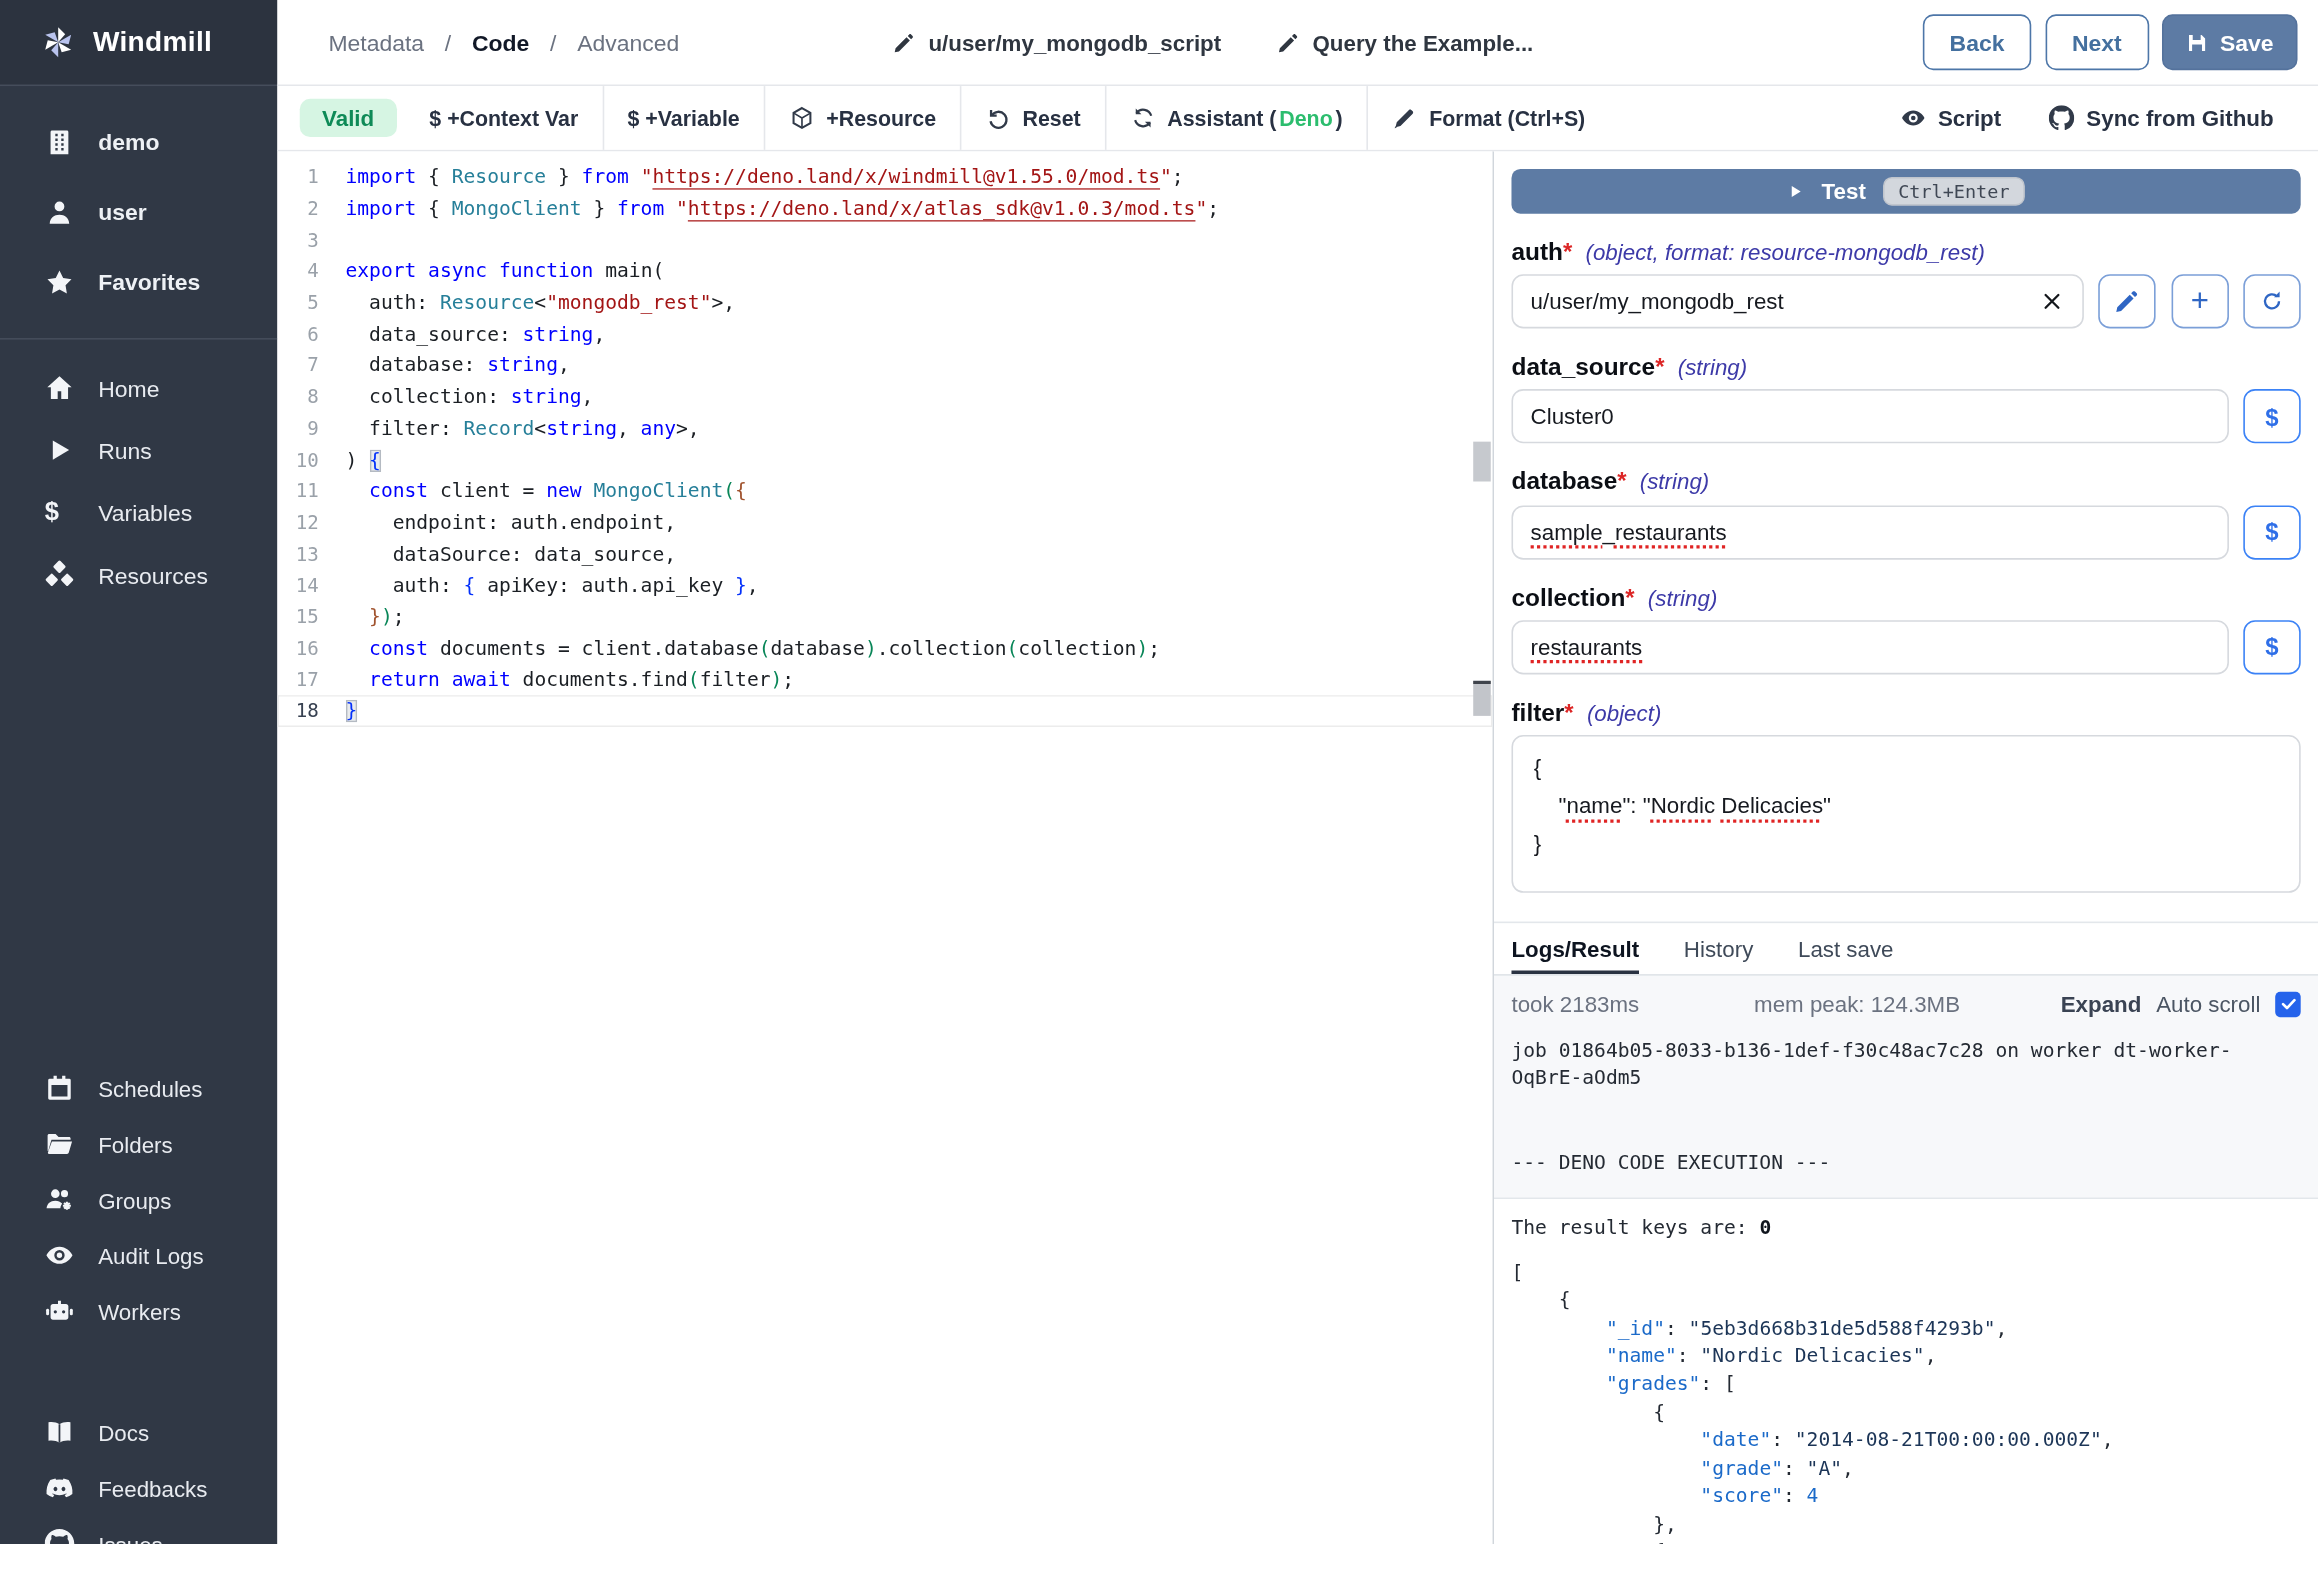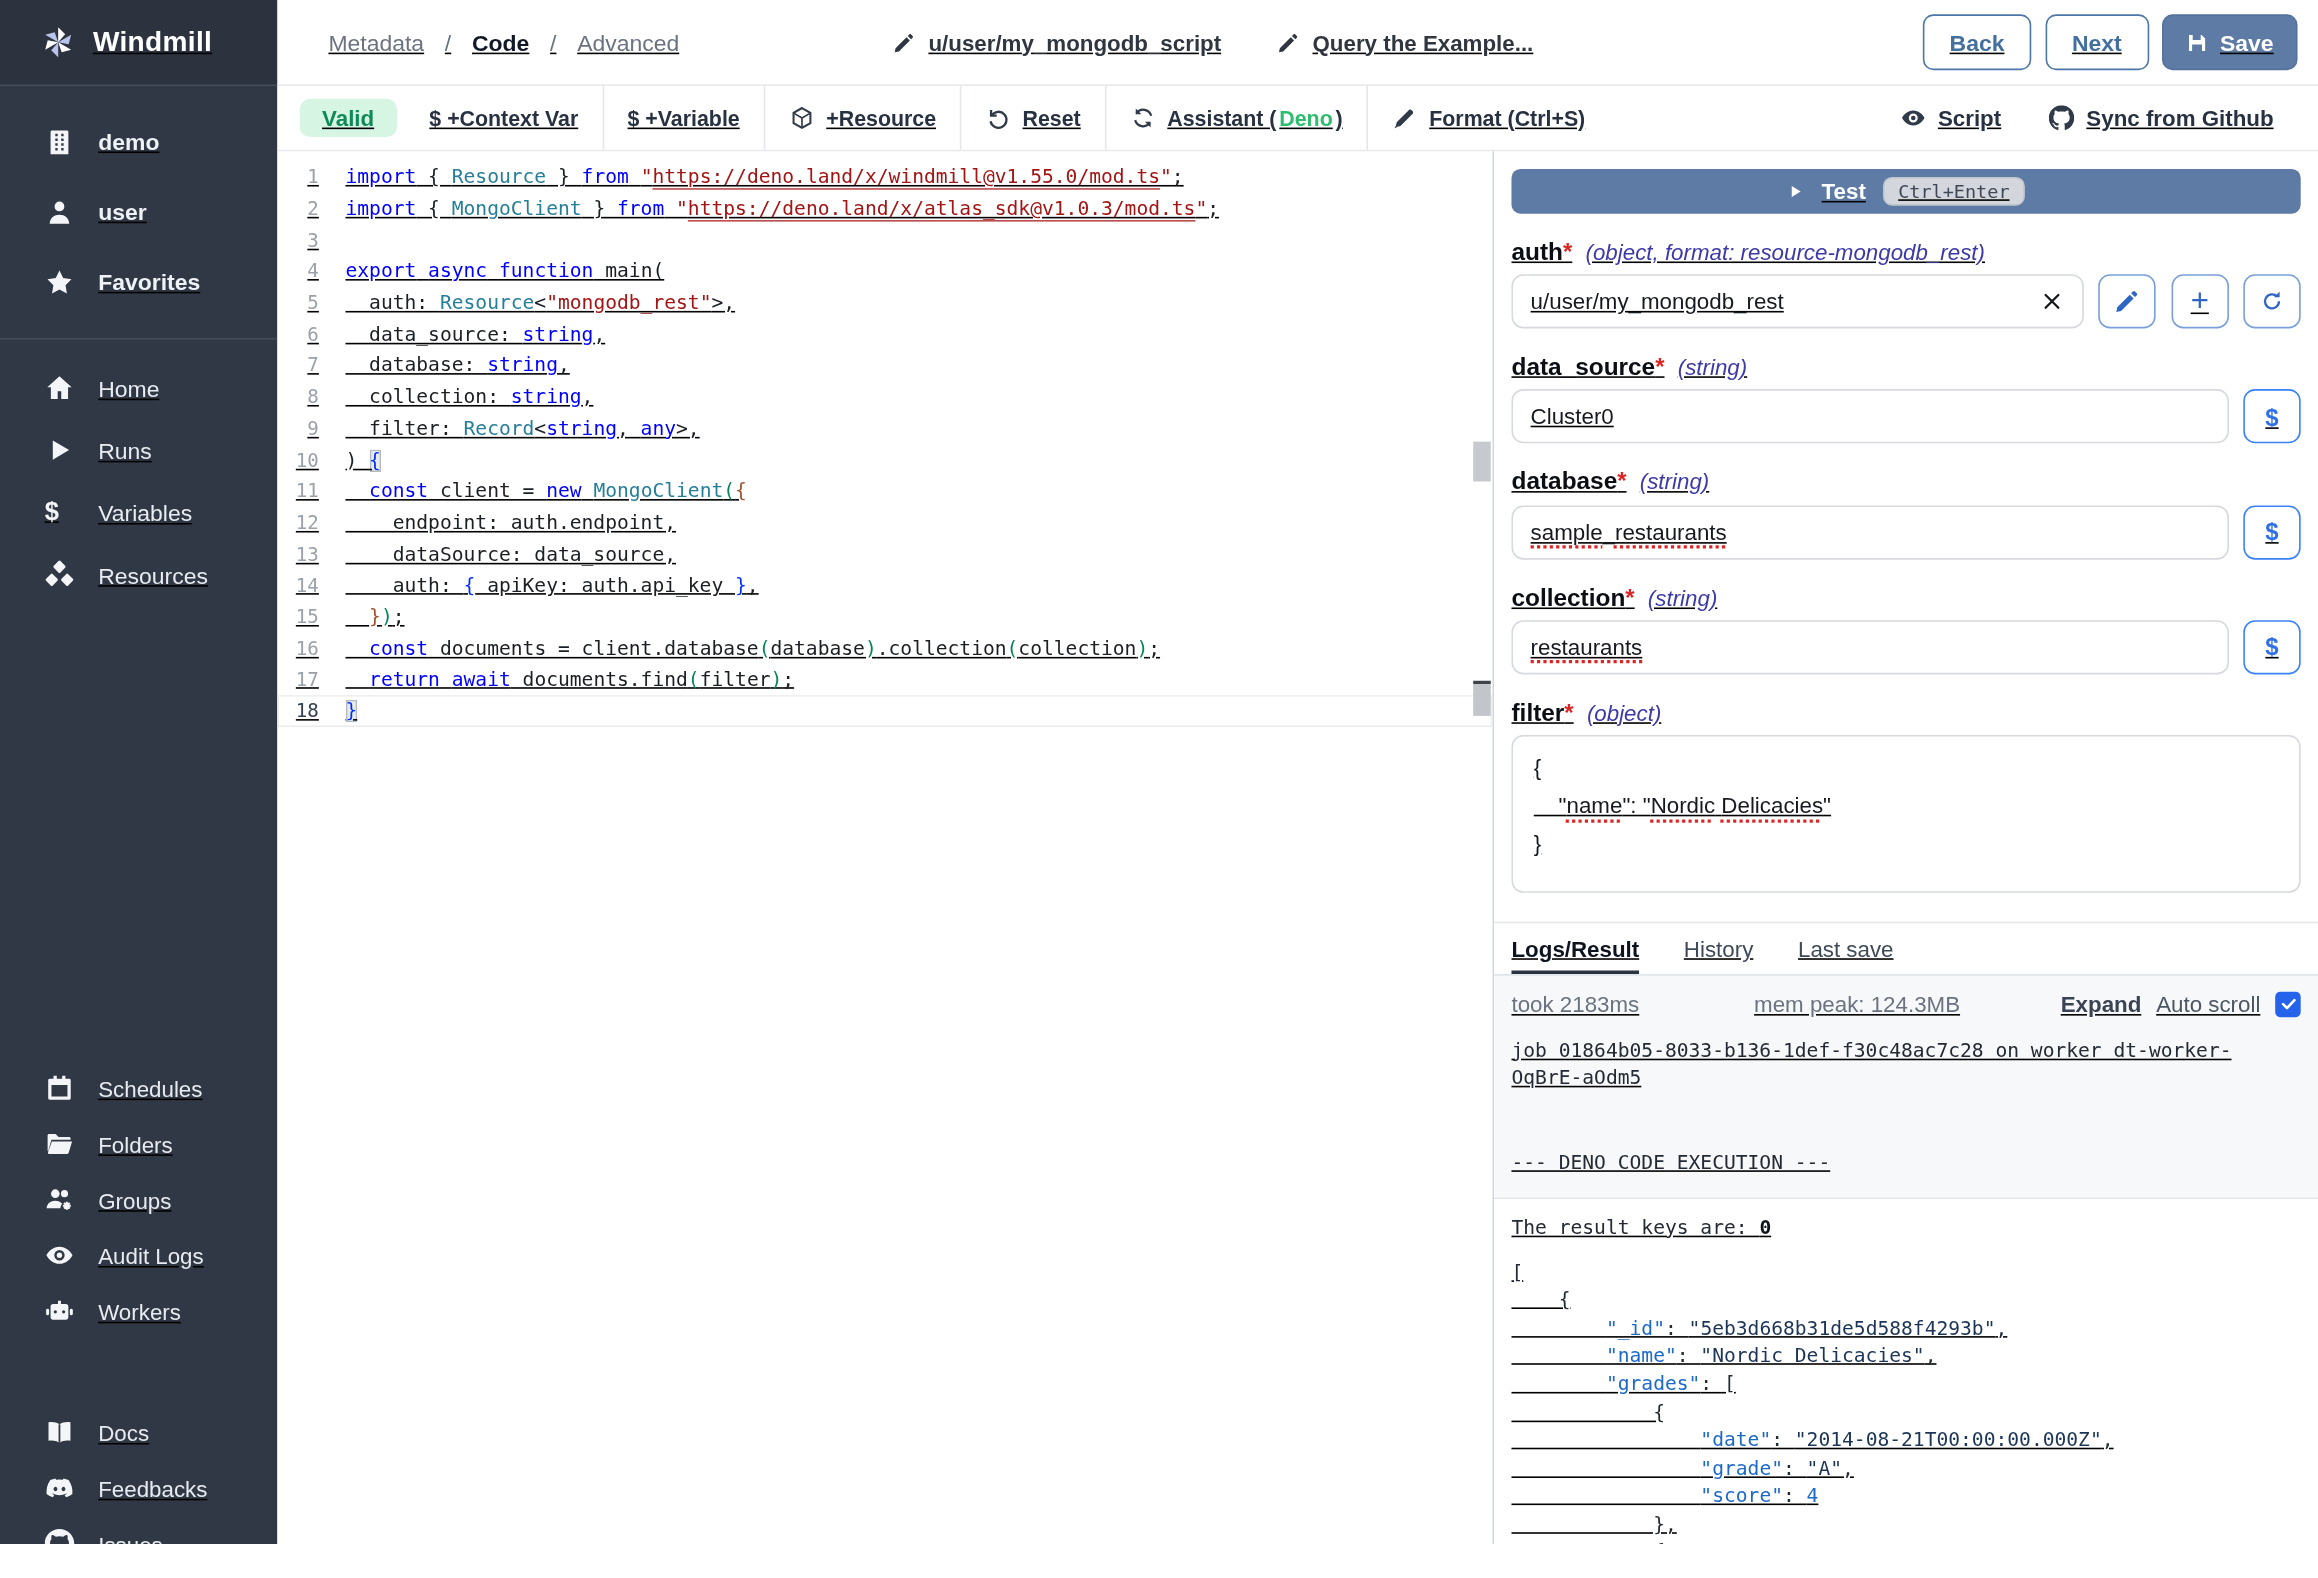--- a/index.html
+++ b/index.html
@@ -1,16 +1,16 @@
 <!DOCTYPE html>
 <html style="font-size:15px"><head>
 <meta charset="utf-8">
 <style>
   html,body{margin:0;padding:0;background:#fff;}
-  .viewport{position:relative;width:2319px;height:1544px;overflow:hidden;background:#86efac;text-decoration:underline;}
+  .viewport{position:relative;width:2319px;height:1544px;overflow:hidden;background:#86efac;}
   .app{width:1454px;height:990px;transform:scale(1.594388);transform-origin:0 0;display:flex;
        font-family:"Liberation Sans",sans-serif;color:#111827;background:#fff;}
   svg{display:block;width:100%;height:100%;}
 
   
   .sidebar{width:174px;flex:none;background:#303845;display:flex;flex-direction:column;overflow:hidden;}
   .logo-row{height:53px;flex:none;display:flex;align-items:center;padding-left:24px;gap:9.3px;
             border-bottom:0.9px solid #454d5b;background:#2c333f;cursor:pointer;}
   .logo-icon{width:25px;height:25px;flex:none;}
   .brand{color:#fff;font-weight:700;font-size:17.6px;letter-spacing:0.2px;}

